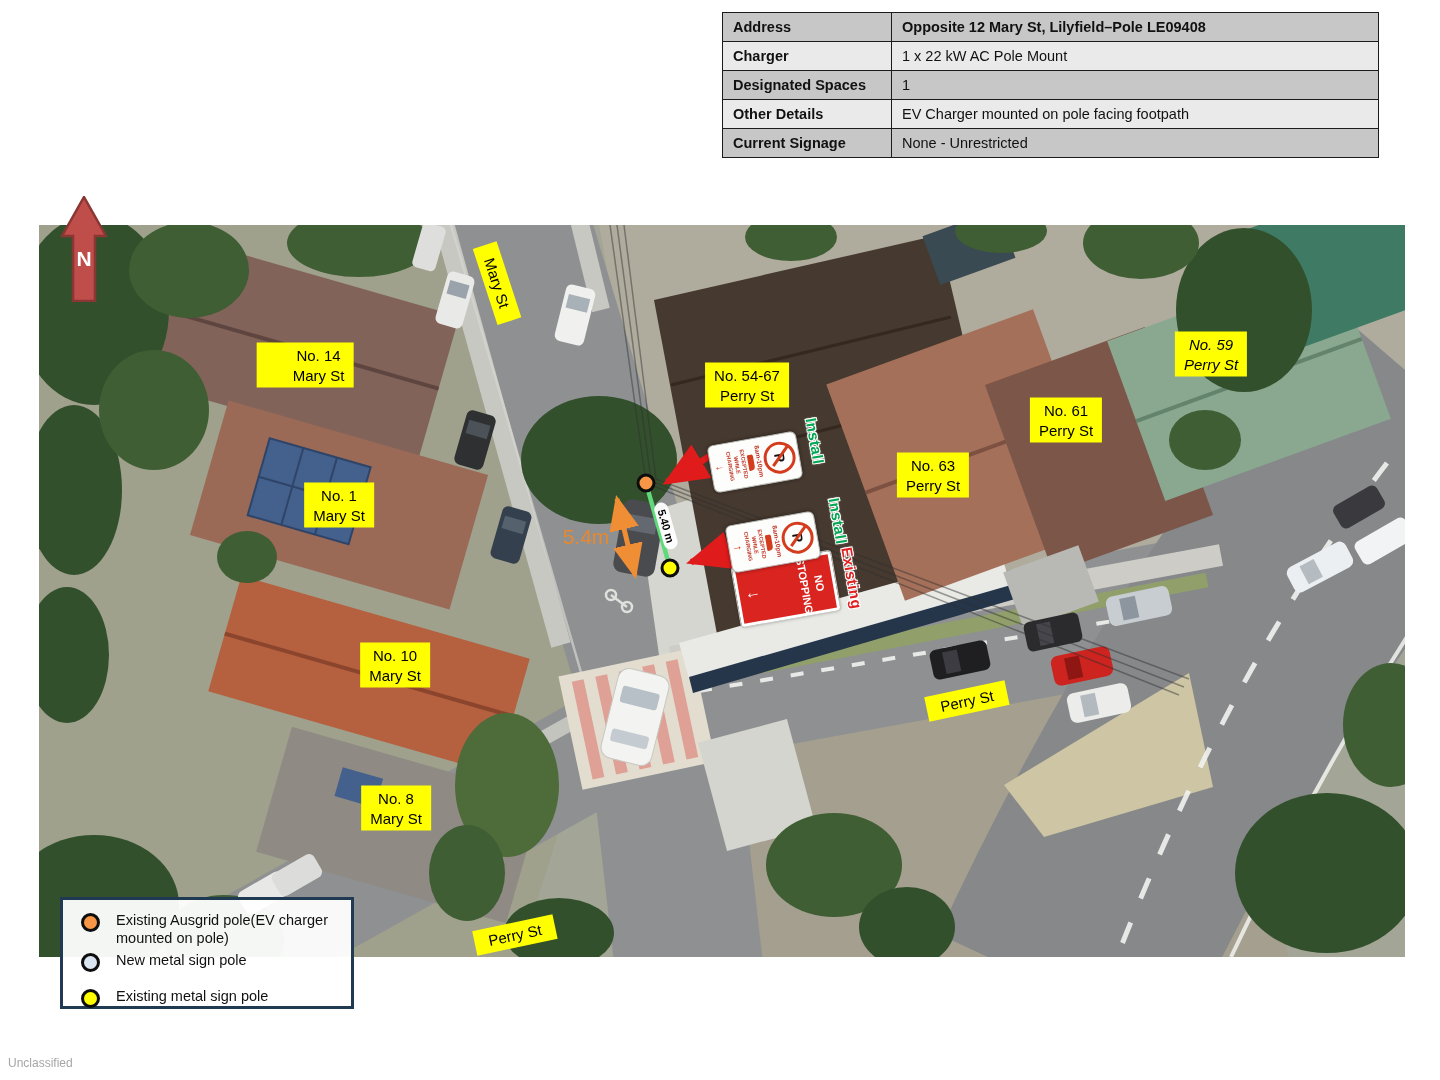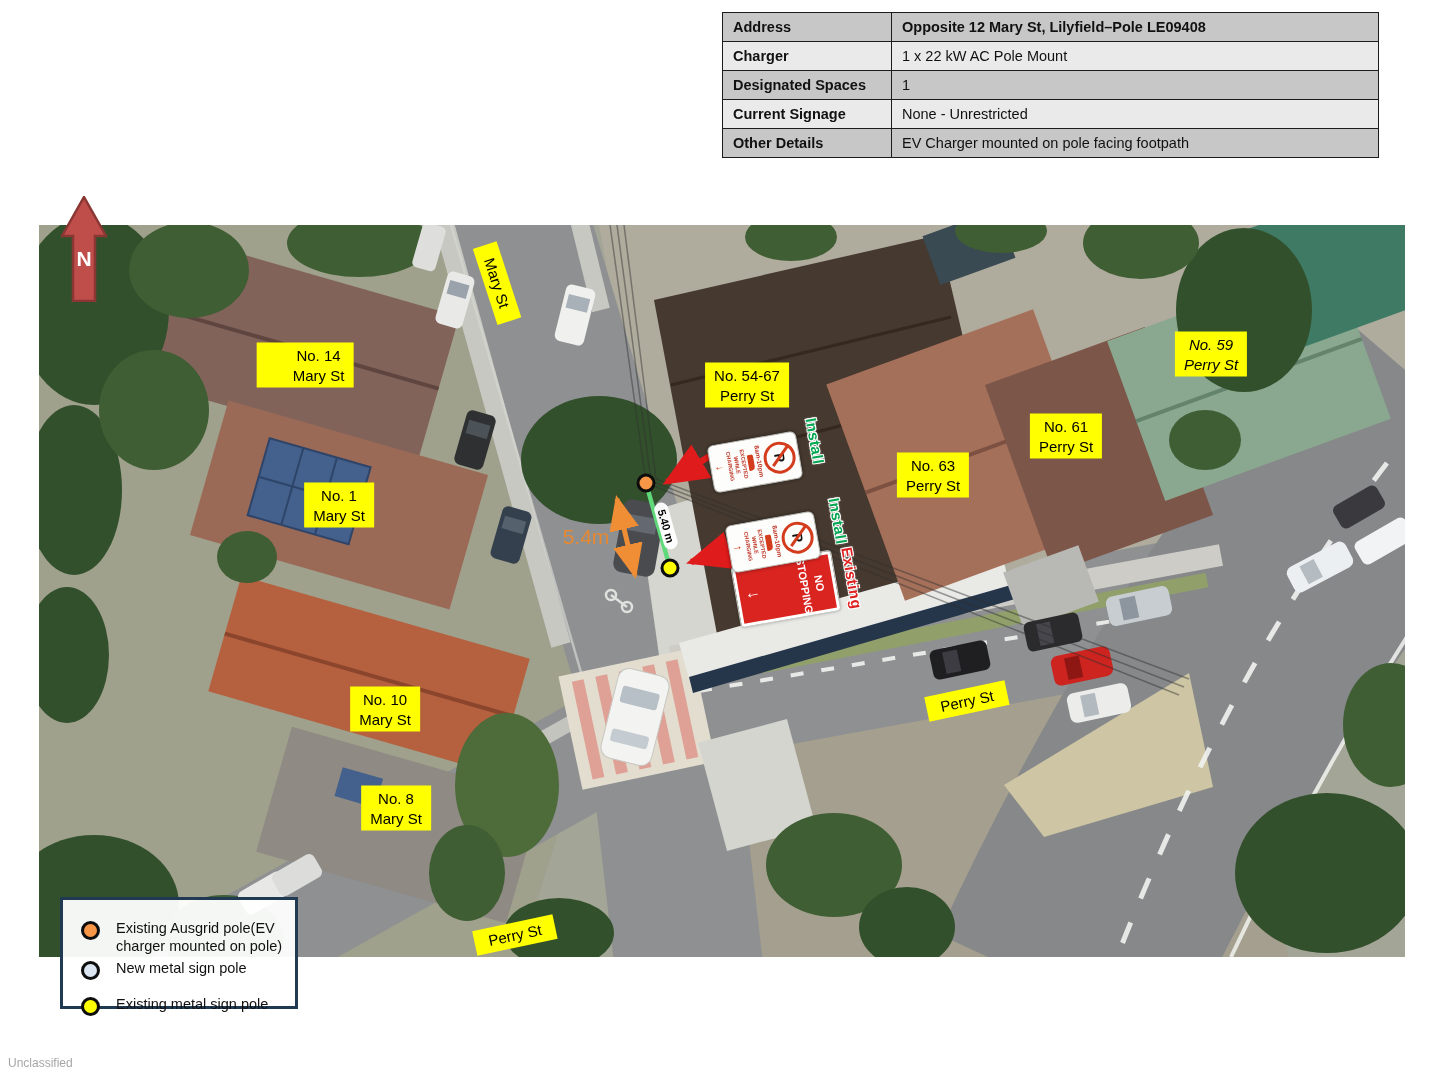--- a/index.html
+++ b/index.html
@@ -54,23 +54,23 @@
   .except{font-size:5.5px;color:#c0392b;font-weight:bold;text-align:center;line-height:1.25;width:40px;}
   .sarrow{font-size:11px;color:#d43c1e;font-weight:bold;line-height:1;}
   .nostop{position:absolute;width:60px;height:100px;background:#da2420;border:3px solid #fff;
     outline:1px solid #c9c9c4;border-radius:3px;z-index:33;box-shadow:0 0 4px rgba(0,0,0,.4);
     display:flex;flex-direction:column;align-items:center;justify-content:space-between;
     padding:6px 2px;box-sizing:border-box;}
   .nostop .txt{color:#fff;font-weight:bold;font-size:11px;text-align:center;line-height:1.35;}
   .nostop .arr{color:#fff;font-size:16px;font-weight:bold;line-height:1;}
 
   
-  .legend{position:absolute;left:60px;top:897px;width:238px;height:112px;
+  .legend{position:absolute;left:60px;top:897px;width:294px;height:112px;
     background:rgba(255,255,255,.95);border:3.5px solid #1f3a52;box-sizing:border-box;
-    padding:20px 6px 4px 10px;z-index:60;}
+    padding:12px 6px 4px 10px;z-index:60;}
   .leg-row{display:flex;align-items:flex-start;margin-bottom:5px;}
   .leg-dot{flex:0 0 13px;width:13px;height:13px;border-radius:50%;border:3.5px solid #0d0d0d;
     margin:1px 16px 0 8px;}
   .leg-txt{font-size:14.5px;color:#111;line-height:1.22;}
 
   
   .north{position:absolute;left:61px;top:196px;width:46px;height:106px;z-index:70;}
   .north text{font-family:"Liberation Sans",sans-serif;}
 
   .unclassified{position:absolute;left:8px;top:1056px;font-size:12px;color:#a6a6a6;}
@@ -86,26 +86,26 @@
       </tr>
   <tr>
     <td class="k">Charger</td>
     <td class="v">1 x 22 kW AC Pole Mount</td>
       </tr>
   <tr>
     <td class="k">Designated Spaces</td>
     <td class="v">1</td>
       </tr>
   <tr>
+    <td class="k">Other Details</td>
+    <td class="v">EV Charger mounted on pole facing footpath</td>
+      </tr>
+  <tr>
     <td class="k">Current Signage</td>
     <td class="v">None - Unrestricted</td>
-      </tr>
-  <tr>
-    <td class="k">Other Details</td>
-    <td class="v">EV Charger mounted on pole facing footpath</td>
       </tr>
 </tbody>
   </table>
 
 <div class="map">
 
 <svg width="1366" height="732" viewBox="0 0 1366 732">
   <defs>
     <marker id="redhead" orient="auto-start-reverse" markerWidth="9" markerHeight="8" refX="6.2" refY="3" markerUnits="strokeWidth">
       <path d="M0,0 L7,3 L0,6 z" fill="#e01b1b"></path>
@@ -342,29 +342,29 @@
   </div>
 
   <div class="ann-word" style="left: 776px; top: 216px; color: rgb(0, 166, 80);">Install</div>
   <div class="ann-word" style="left: 799px; top: 296px; color: rgb(0, 166, 80);">Install</div>
   <div class="ann-word" style="left: 813px; top: 353px; color: rgb(224, 32, 32);">Existing</div>
 
   <div class="hl" style="left:266px;top:140px;padding-left:36px;">
     <span>No. 14</span><br><span>Mary St</span></div>
   <div class="hl" style="left:300px;top:280px;">
     <span>No. 1</span><br><span>Mary St</span></div>
-  <div class="hl" style="left:346px;top:440px;margin-top:44px;">
+  <div class="hl" style="left:356px;top:440px;">
     <span>No. 10</span><br><span>Mary St</span></div>
   <div class="hl" style="left:357px;top:583px;">
     <span>No. 8</span><br><span>Mary St</span></div>
   <div class="hl" style="left:708px;top:160px;">
     <span>No. 54-67</span><br><span>Perry St</span></div>
   <div class="hl" style="left:894px;top:250px;">
     <span>No. 63</span><br><span>Perry St</span></div>
-  <div class="hl" style="left:1027px;top:195px;margin-top:16px;">
+  <div class="hl" style="left:1027px;top:195px;">
     <span>No. 61</span><br><span>Perry St</span></div>
   <div class="hl" style="left:1172px;top:129px;font-style:italic;">
     <span>No. 59</span><br><span>Perry St</span></div>
 
   <div class="sl" style="left:458px;top:58px;transform:translate(-50%,-50%) rotate(72deg);">Mary St</div>
   <div class="sl" style="left:928px;top:476px;transform:translate(-50%,-50%) rotate(-12deg);">Perry St</div>
   <div class="sl" style="left:476px;top:710px;transform:translate(-50%,-50%) rotate(-12deg);">Perry St</div>
 </div>
 
 <div class="legend">

